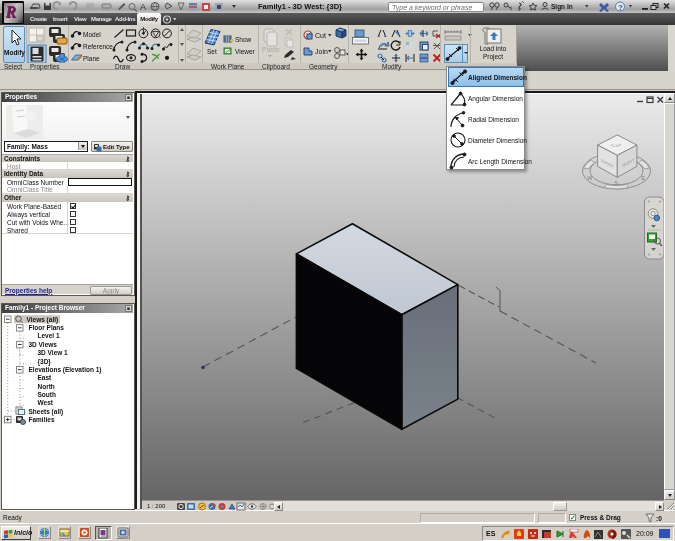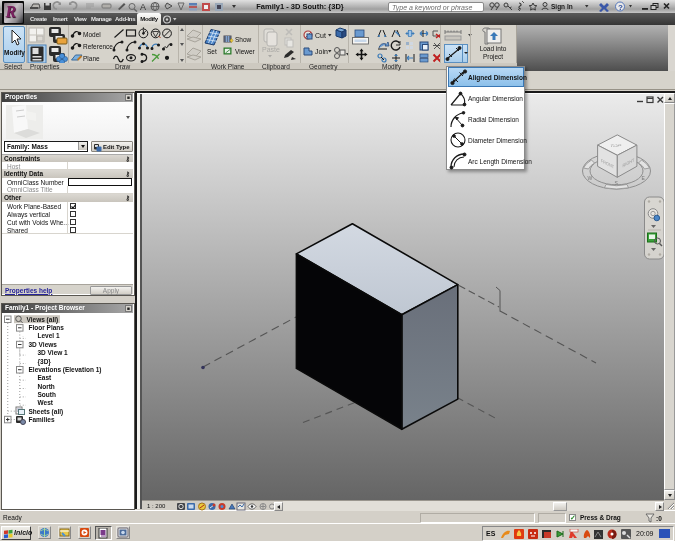--- a/index.html
+++ b/index.html
@@ -1,21 +1,21 @@
 <!DOCTYPE html>
 <html><head><meta charset="utf-8"><style>
 *{margin:0;padding:0;box-sizing:border-box}
 html,body{width:675px;height:541px;overflow:hidden}
 body{font-family:"Liberation Sans",sans-serif;position:relative;background:#d4d0c8}
 .abs{position:absolute}
 svg{display:block}
 </style></head><body>
 
 <div class="abs" id="titlebar" style="left:0;top:0;width:675px;height:13px;background:linear-gradient(180deg,#e0e0e0 0%,#b8b8b8 45%,#a0a0a0 70%,#c6c6c6 100%)">
- <div class="abs" style="left:300px;top:0;width:200px;height:13px;font-size:7.5px;font-weight:bold;color:#111;line-height:13px;transform:translateX(-50%);left:300px;text-align:center">Family1 - 3D South: {3D}</div>
+ <div class="abs" style="left:300px;top:0;width:200px;height:13px;font-size:7.5px;font-weight:bold;color:#111;line-height:13px;transform:translateX(-50%);left:300px;text-align:center">Family1 - 3D West: {3D}</div>
  <svg class="abs" style="left:29px;top:1px" width="215" height="11" viewBox="0 0 215 11">
   <g stroke="#4a4a4a" stroke-width="1" fill="none">
    <path d="M2 7 L4 3 L10 3 L11 7 Z" fill="#b8b6b2"></path>
         <path d="M1 7 L9 7" stroke-width="2"></path>
    <rect x="15" y="2" width="7" height="7" fill="#3a3a3a" stroke="none"></rect>
         <rect x="16.5" y="2" width="4" height="2.5" fill="#cfcfcf" stroke="none"></rect>
    <path d="M28 8 a3.5 3.5 0 1 1 3 -5" stroke="#8f8f8f" stroke-width="1.6"></path>
         <path d="M32 1 l0 3 -3 0 z" fill="#8f8f8f" stroke="none"></path>
    <path d="M44 8 a3.5 3.5 0 1 0 -3 -5" stroke="#8f8f8f" stroke-width="1.6"></path>
         <path d="M40 1 l0 3 3 0 z" fill="#8f8f8f" stroke="none"></path>

